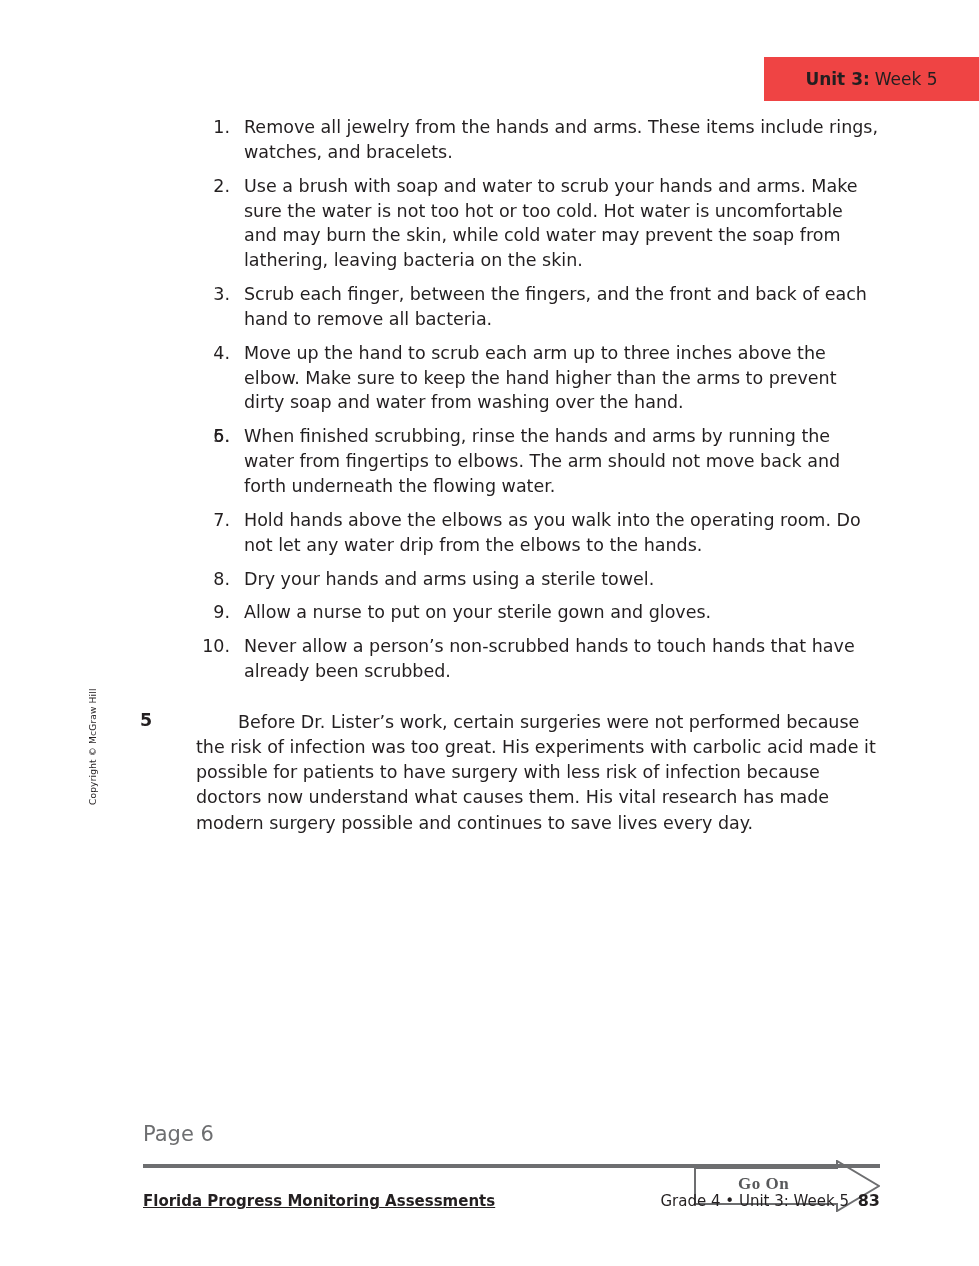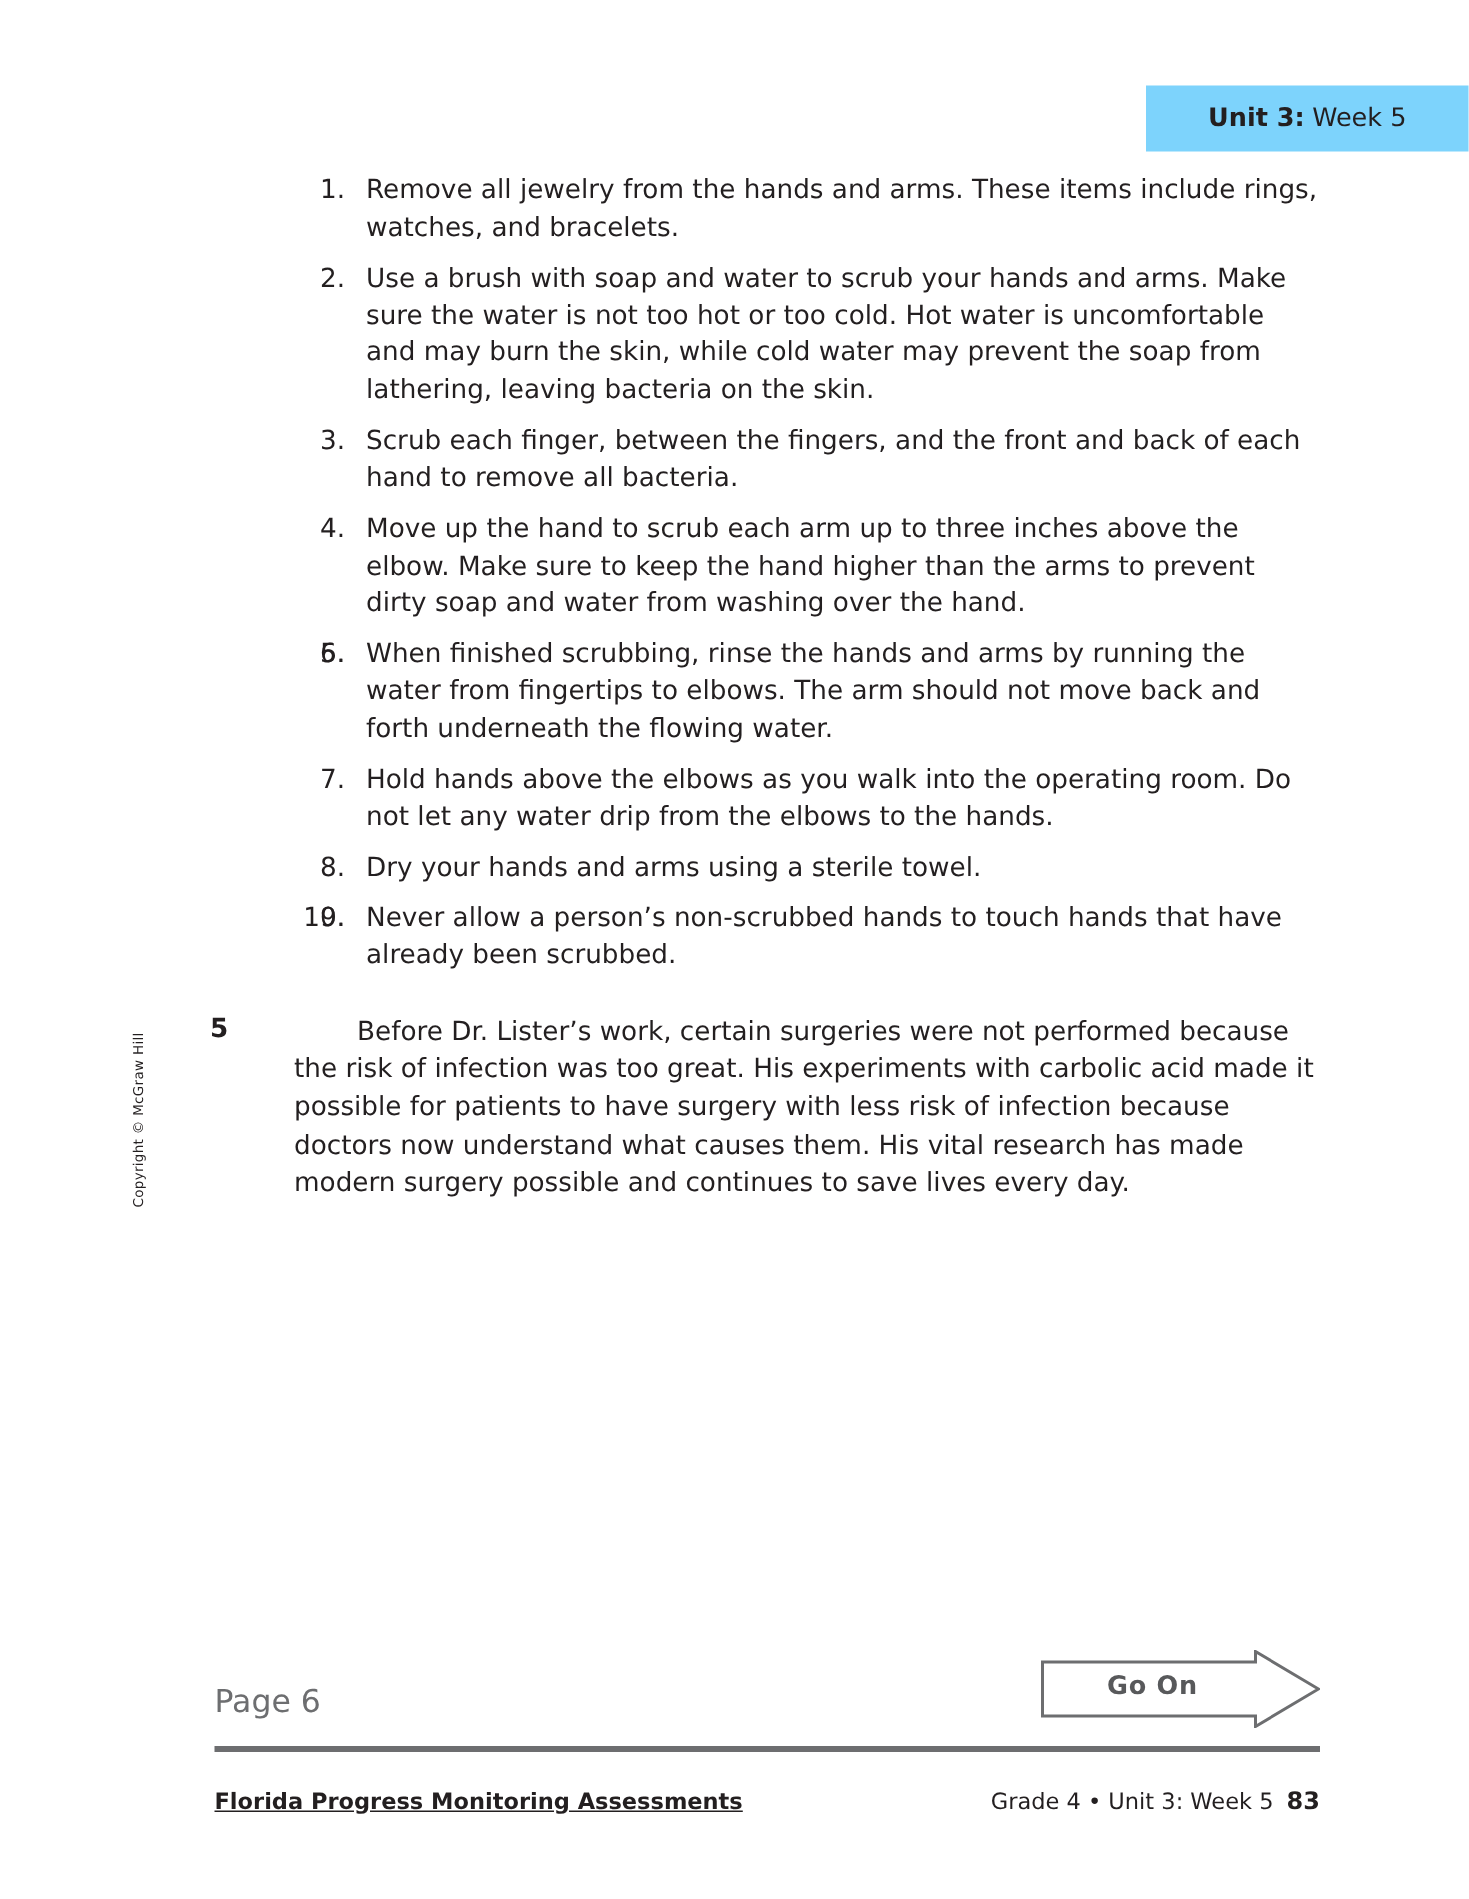--- a/index.html
+++ b/index.html
@@ -16,21 +16,21 @@
     overflow: hidden;
   }
 
   
   .unit-banner {
     position: absolute;
     top: 57px;
     right: 0;
     width: 215px;
     height: 44px;
-    background: #7dd3fc;
+    background: #ef4444;
     display: flex;
     align-items: center;
     justify-content: center;
     box-sizing: border-box;
   }
   .unit-banner .unit-strong {
     font-weight: bold;
     font-size: 17px;
     color: #231f20;
   }
@@ -110,23 +110,24 @@
     position: absolute;
     left: 143px;
     top: 1122px;
     font-size: 21px;
     color: #6d6e70;
   }
 
   .go-on {
     position: absolute;
     left: 694px;
-    top: 1100px;
+    top: 1160px;
     width: 186px;
     height: 52px;
+    font-family: Liberation Serif, serif;
   }
   .go-on svg {
     display: block;
   }
   .go-on .go-on-text {
     position: absolute;
     left: 44px;
     top: 14px;
     font-size: 17px;
     font-weight: bold;
@@ -209,20 +210,21 @@
     <li>
       <span class="num">7.</span>
       <span>Hold hands above the elbows as you walk into the operating room. Do not let any water drip from the elbows to the hands.</span>
     </li>
     <li>
       <span class="num">8.</span>
       <span>Dry your hands and arms using a sterile towel.</span>
     </li>
     <li>
       <span class="num">9.</span>
+      <span>Allow a nurse to put on your sterile gown and gloves.</span>
     </li>
     <li>
       <span class="num">10.</span>
       <span>Never allow a person’s non-scrubbed hands to touch hands that have already been scrubbed.</span>
     </li>
   </ol>
 
   <div class="para-block">
     <span class="para-number">5</span>
     <div class="para-text">Before Dr. Lister’s work, certain surgeries were not performed because the risk of infection was too great. His experiments with carbolic acid made it possible for patients to have surgery with less risk of infection because doctors now understand what causes them. His vital research has made modern surgery possible and continues to save lives every day.</div>

